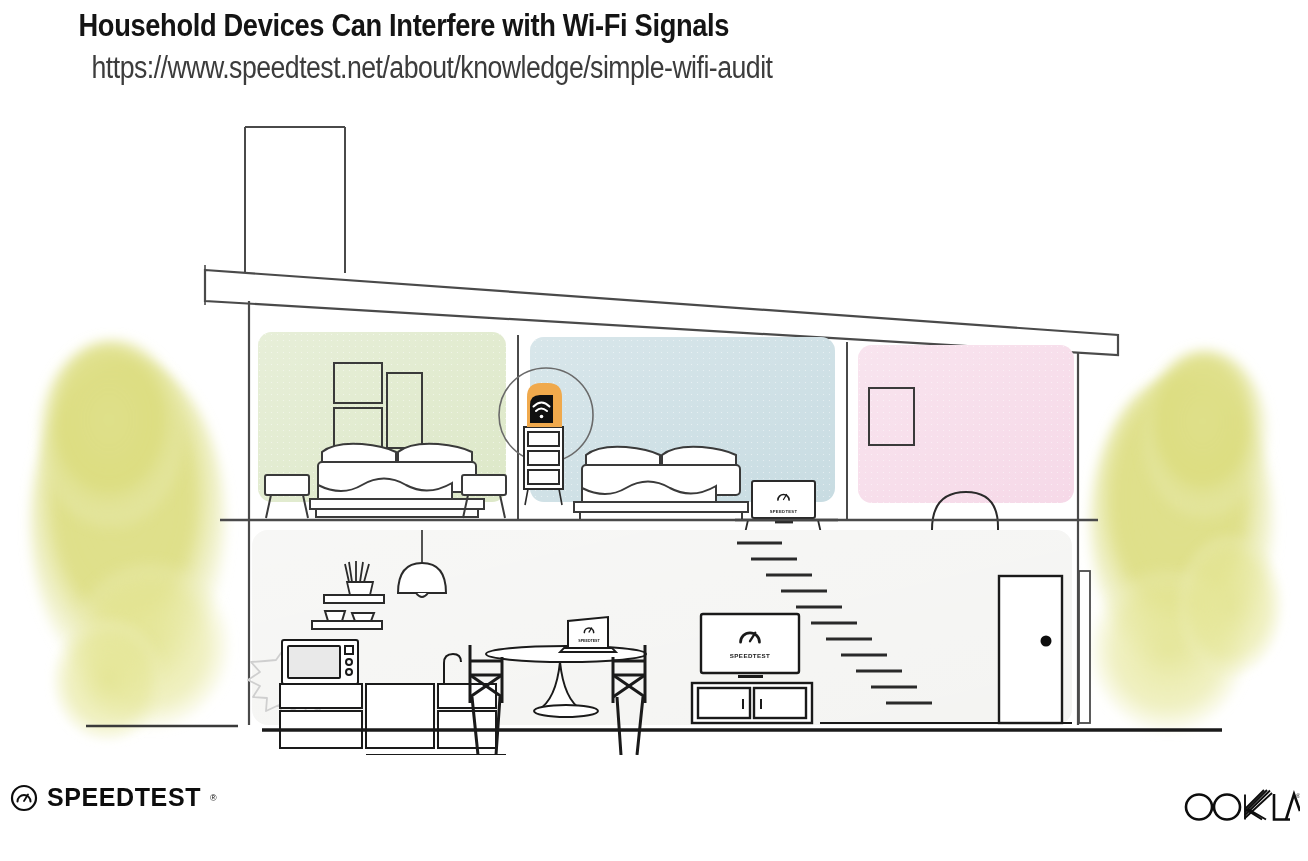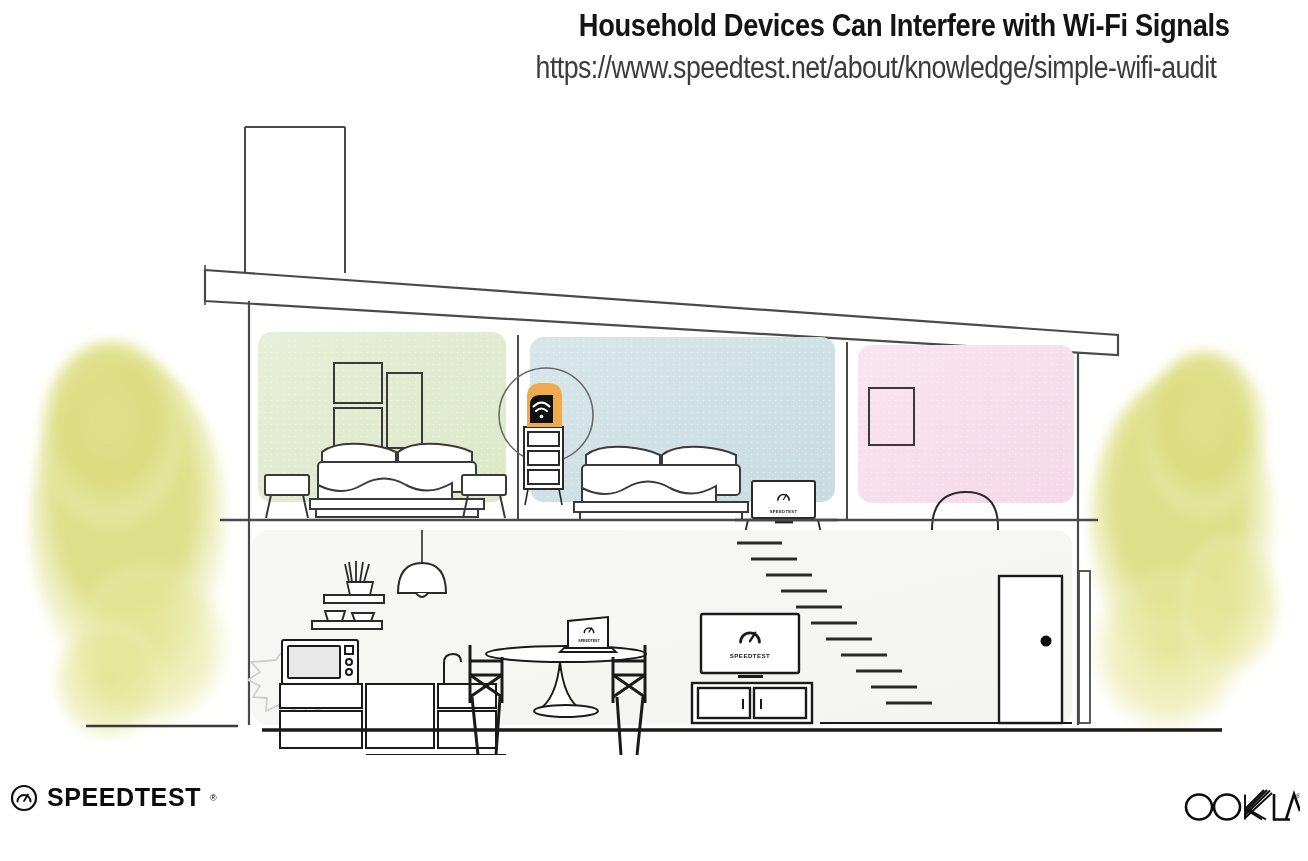--- a/index.html
+++ b/index.html
@@ -19,21 +19,21 @@
     background: #ffffff;
     overflow: hidden;
   }
 
   
   .header {
     position: absolute;
     left: 0;
     top: 0;
     width: 1308px;
-    text-align: right;
+    text-align: left;
   }
   .title {
     margin: 0;
     padding-top: 8px;
     font-family: "Liberation Sans", sans-serif;
     font-size: 31px;
     font-weight: bold;
     letter-spacing: -0.4px;
     color: #141414;
     transform: scaleX(0.88);

